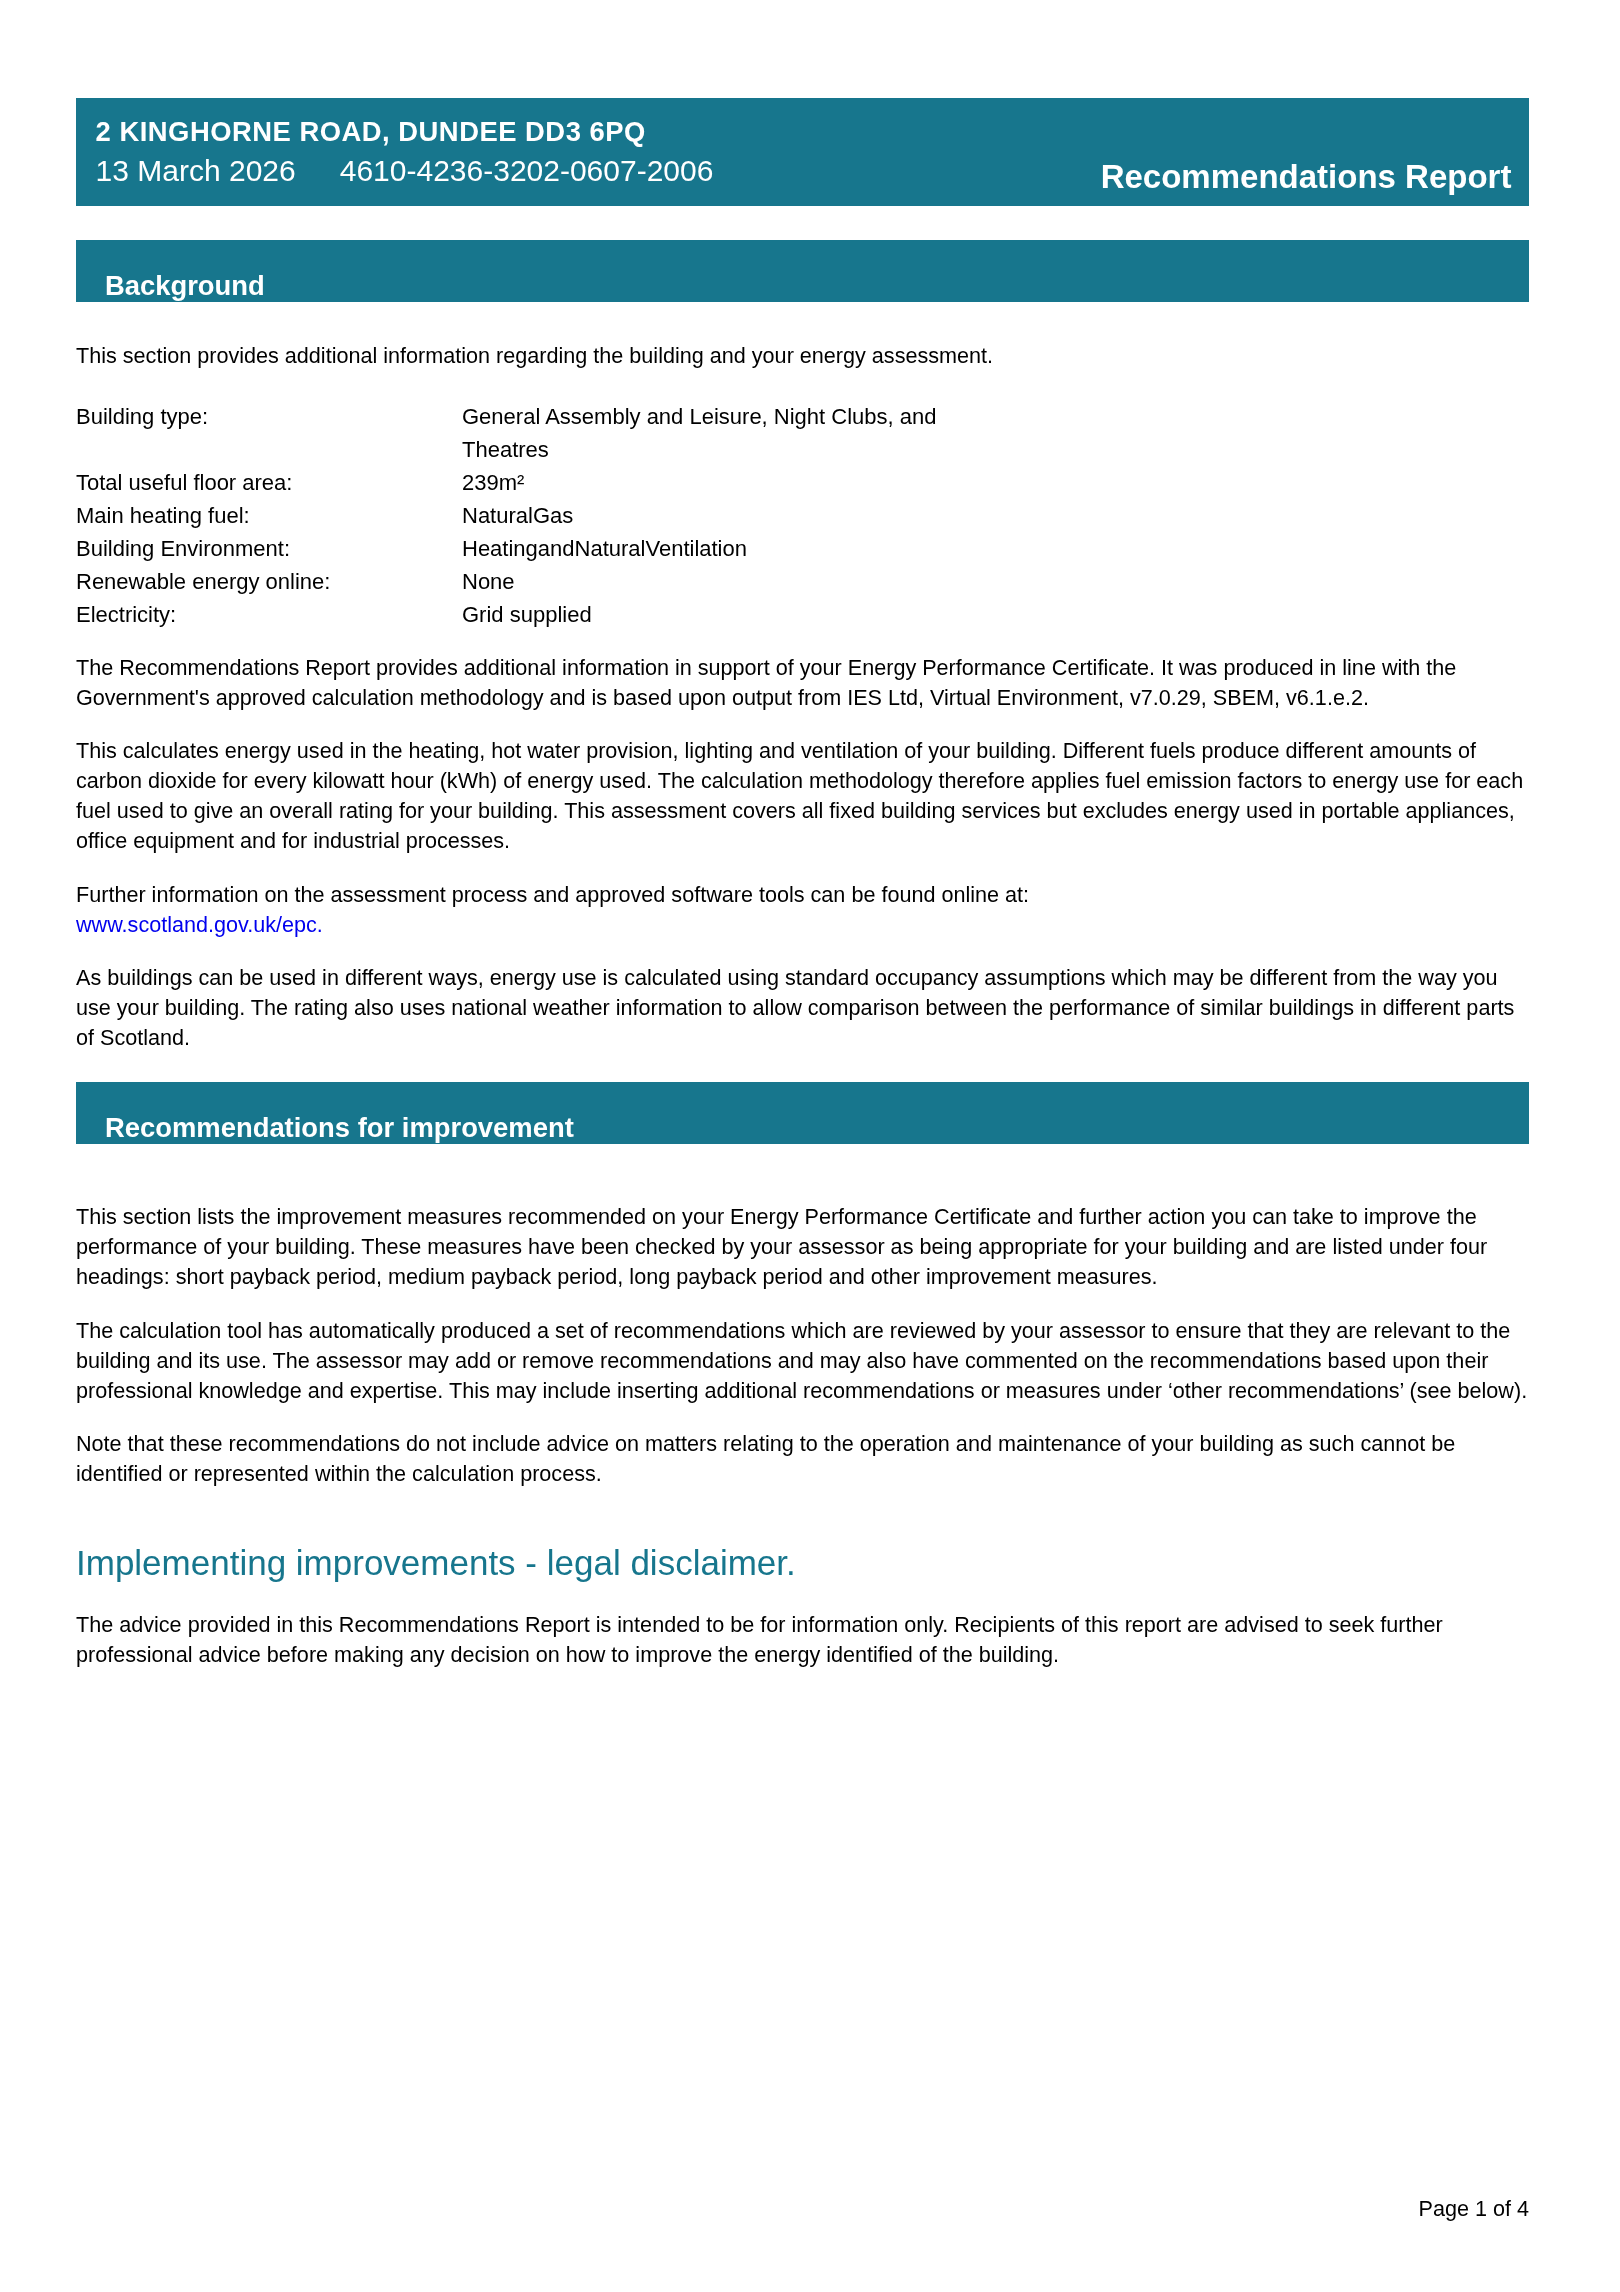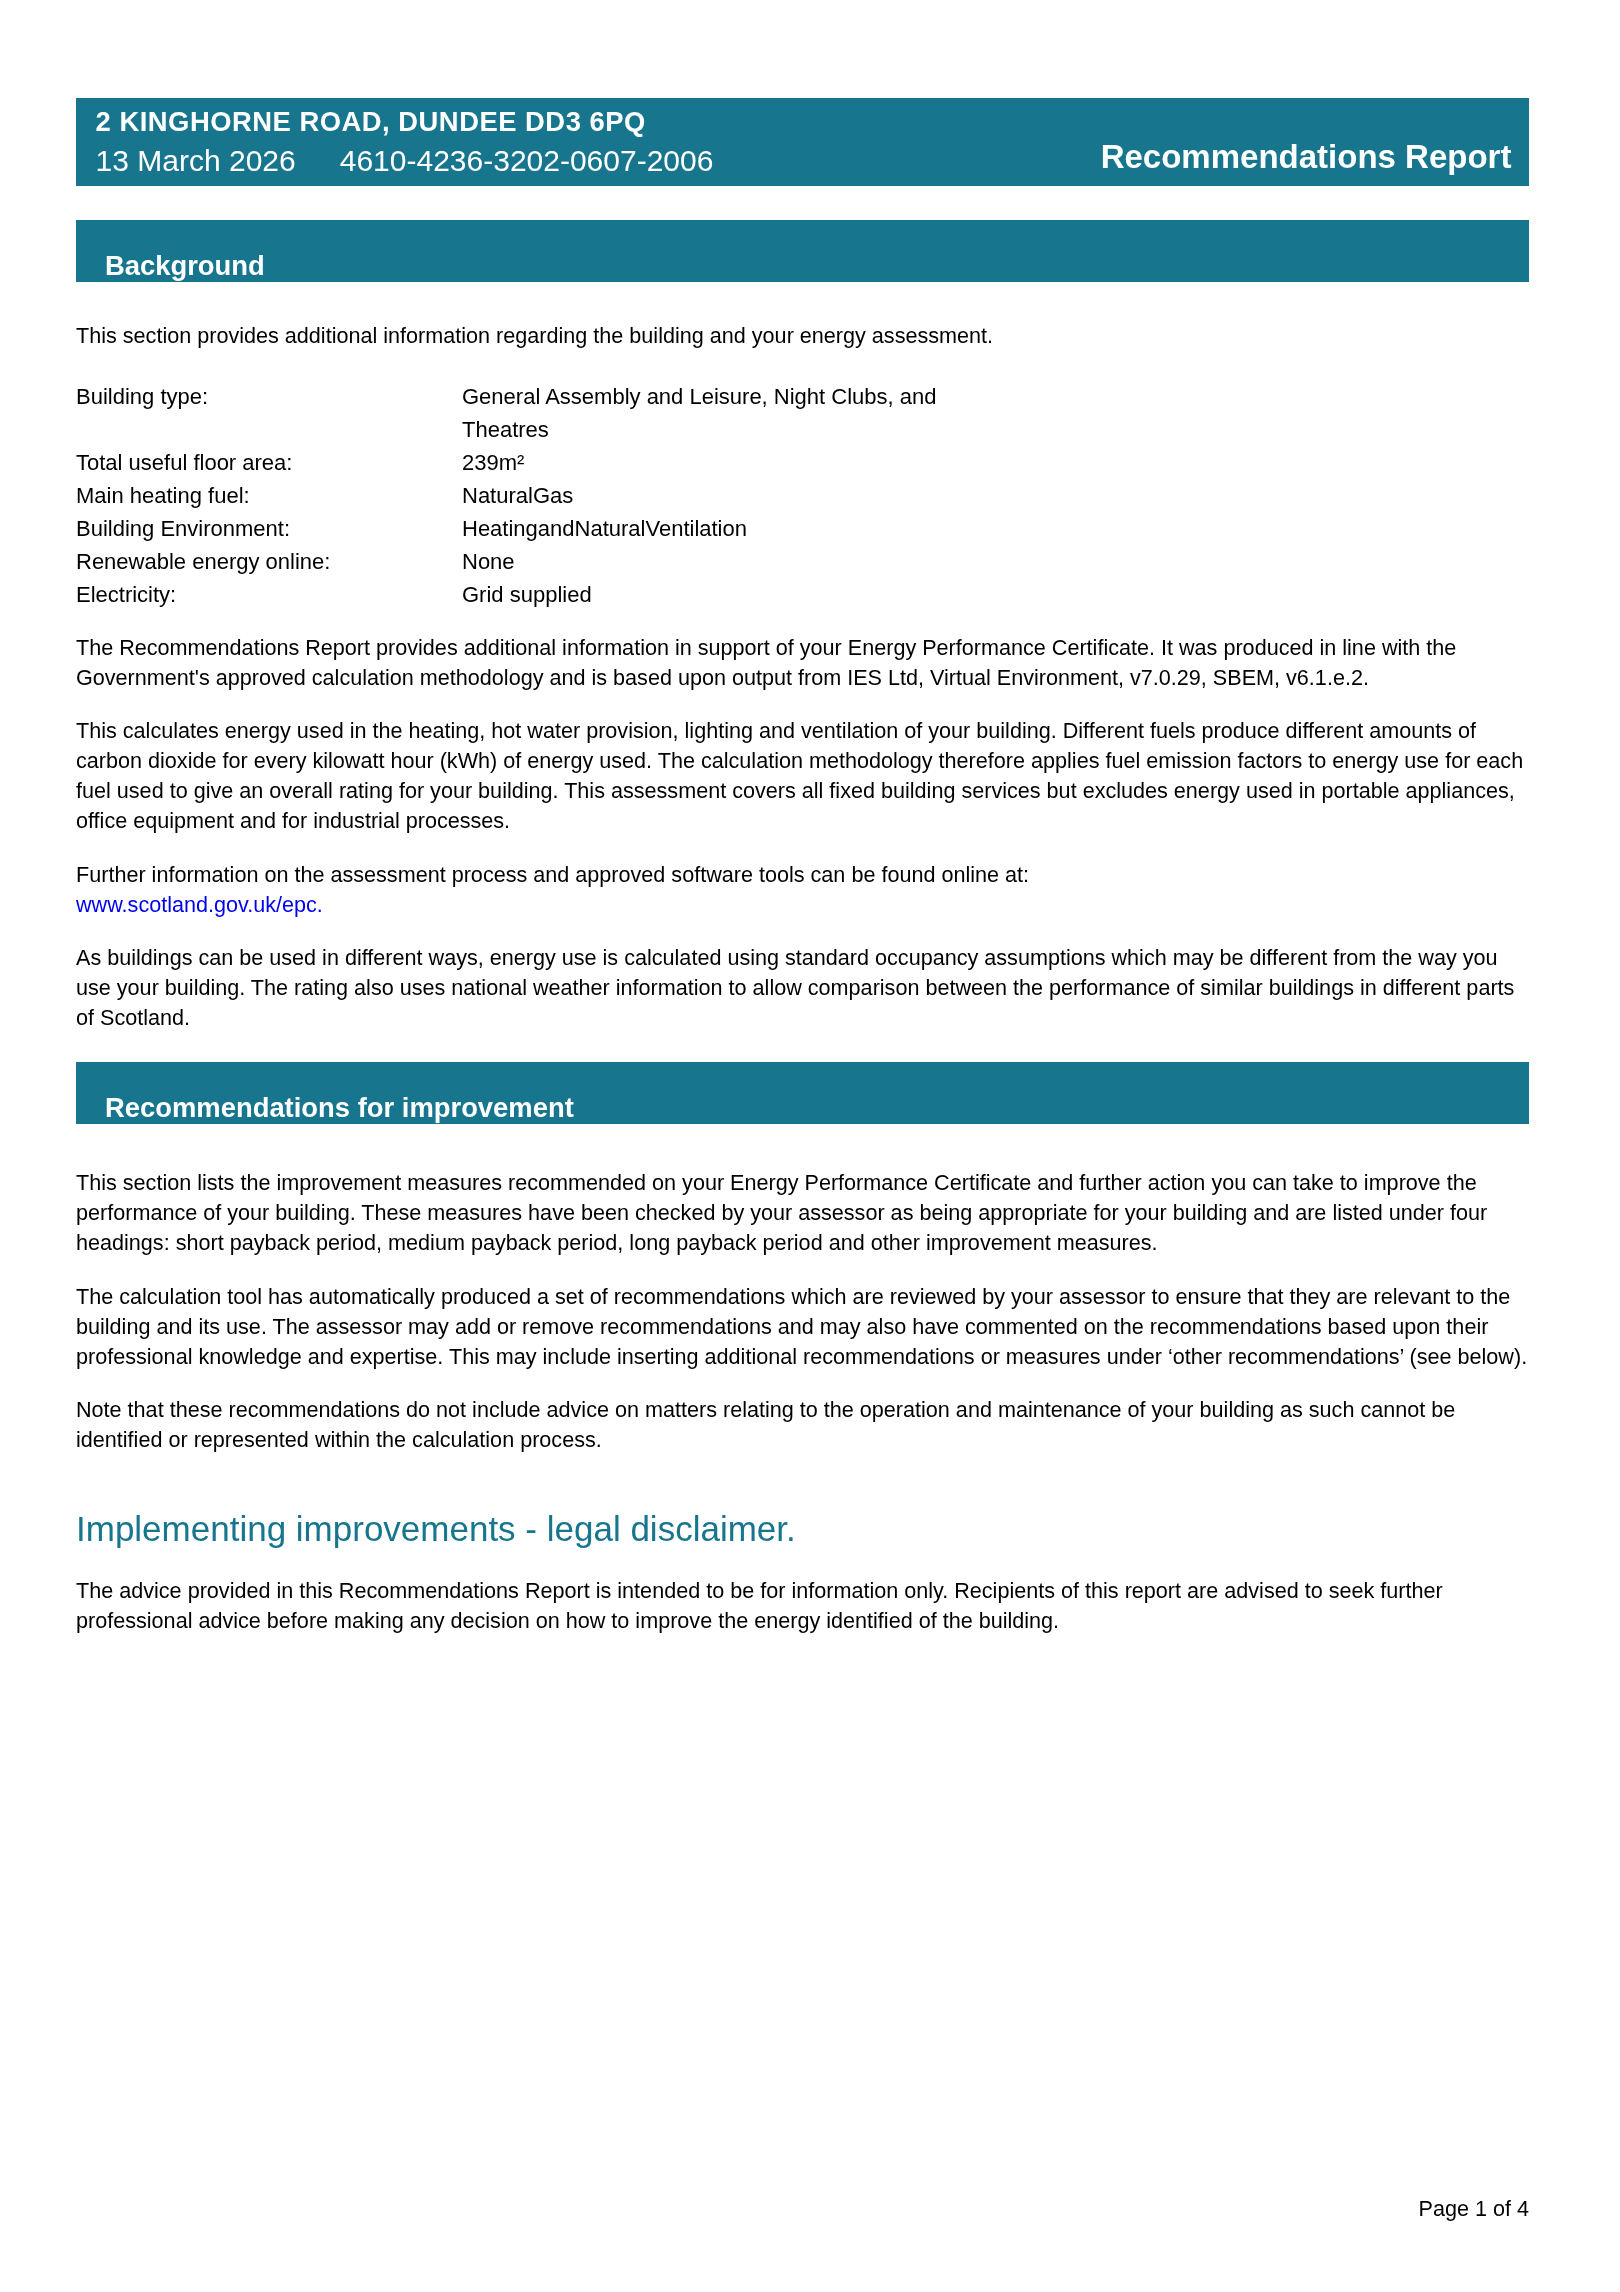--- a/index.html
+++ b/index.html
@@ -15,21 +15,21 @@
     height: 2293px;
     background: #ffffff;
     overflow: hidden;
   }
   .content {
     padding: 98px 91px 0 76px;
   }
   
   .header-band {
     background: #17768d;
-    height: 88px;
+    height: 108px;
     display: flex;
     justify-content: space-between;
     align-items: stretch;
     padding: 0 17.6px 0 19.6px;
     box-sizing: border-box;
     margin-bottom: 34px;
   }
   .header-left {
     display: flex;
     flex-direction: column;
@@ -62,21 +62,21 @@
     height: 62px;
     display: flex;
     align-items: flex-end;
     padding-left: 29px;
     box-sizing: border-box;
     color: #ffffff;
     font-size: 27.4px;
     font-weight: bold;
   }
   .band-background { margin-bottom: 39px; }
-  .band-recommend  { margin-top: 29px; margin-bottom: 44px; }
+  .band-recommend  { margin-top: 29px; margin-bottom: 58px; }
   
   p.body-par {
     font-size: 21.6px;
     line-height: 30px;
     margin: 0 0 23.5px 0;
     max-width: 1453px;
   }
   .intro { margin-bottom: 29px !important; }
   
   .details { margin-bottom: 21.6px; }

